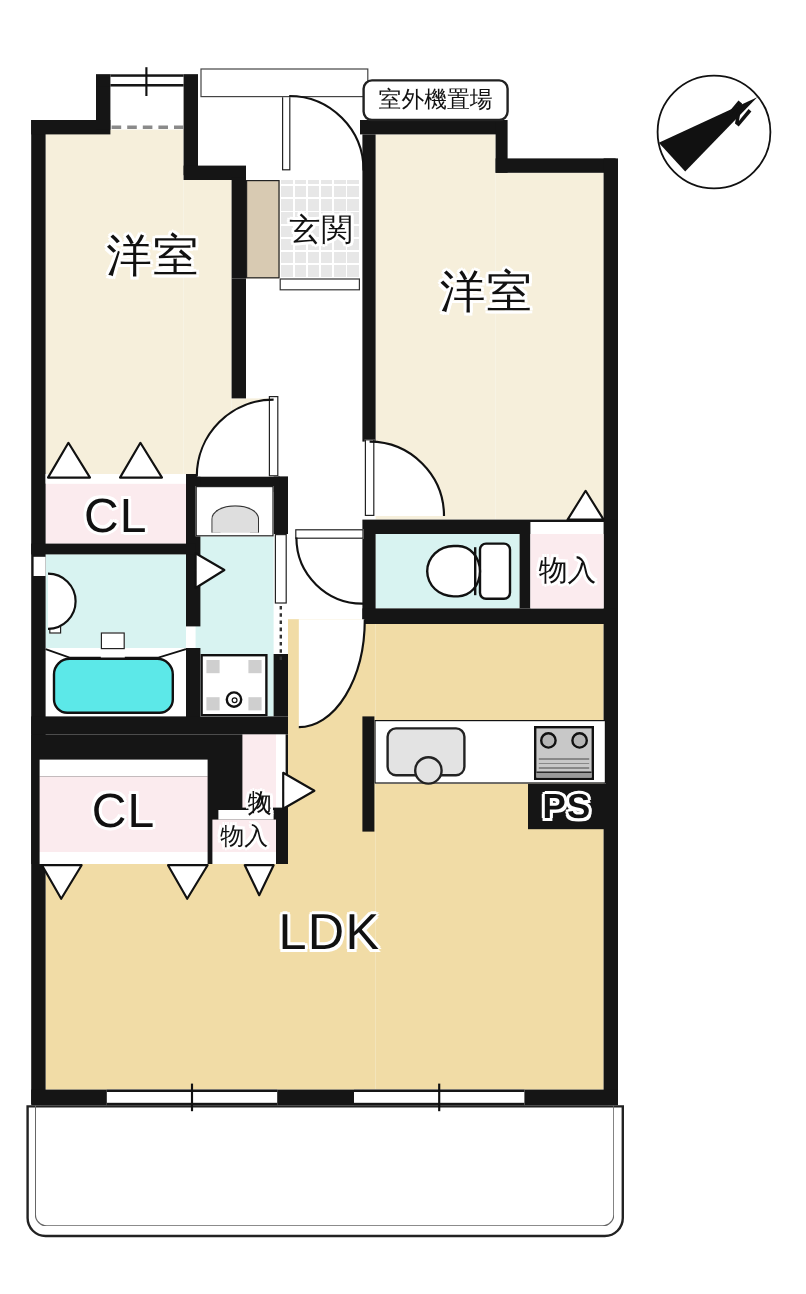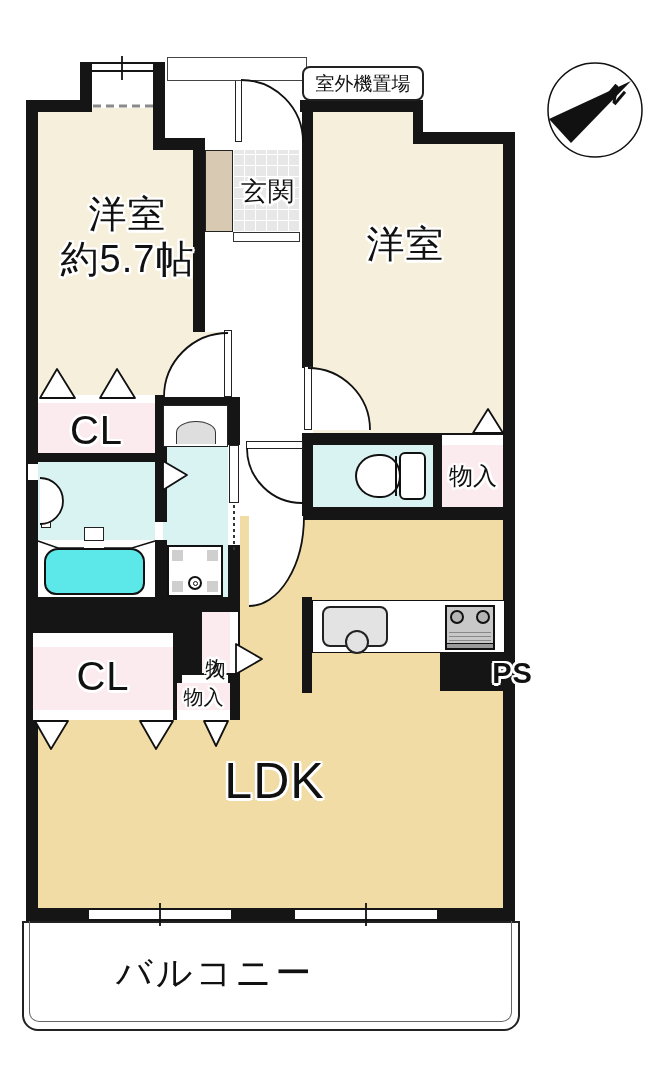--- a/index.html
+++ b/index.html
@@ -162,31 +162,29 @@
     <path d="M 38 541 L 58 548 L 84 548 M 104 548 L 132 548 L 155 541" stroke="#111" stroke-width="1.5" fill="none"></path>
     <g>
       <circle cx="595" cy="110" r="47" fill="#fff" stroke="#111" stroke-width="1.5"></circle>
       <polygon points="631,81 549,119 571,143" fill="#111"></polygon>
       <text x="608" y="97" transform="rotate(40 608 90)" font-size="24" font-weight="bold" fill="#111">N</text>
     </g>
   </svg>
 
   <div class="lbl halo" style="left:30px;top:192px;width:195px;font-size:38px;">
     <div>洋室</div>
-    <div>約5.7帖</div>
   </div>
   <div class="lbl halo" style="left:308px;top:222px;width:195px;font-size:38px;">
     <div>洋室</div>
   </div>
-  <div class="lbl halo" style="left:147px;top:752px;width:255px;font-size:50px;">
+  <div class="lbl halo" style="left:147px;top:752px;width:255px;font-size:42px;">
     <div>LDK</div>
   </div>
   <div class="lbl halo" style="left:236px;top:176px;width:64px;font-size:26px;">玄関</div>
   <div class="lbl" style="left:302px;top:73px;width:122px;font-size:19px;letter-spacing:0;">室外機置場</div>
   <div class="lbl halo" style="left:38px;top:407px;width:117px;font-size:40px;">CL</div>
   <div class="lbl halo" style="left:33px;top:653px;width:140px;font-size:40px;">CL</div>
   <div class="lbl halo" style="left:440px;top:462px;width:66px;font-size:24px;letter-spacing:0;">物入</div>
   <div class="lbl halo" style="left:203px;top:614px;width:26px;height:58px;font-size:20px;letter-spacing:0;writing-mode:vertical-rl;text-orientation:upright;line-height:26px;">物入</div>
   <div class="lbl halo" style="left:177px;top:686px;width:53px;font-size:20px;letter-spacing:0;">物入</div>
-  <div class="lbl halo" style="left:440px;top:656px;width:65px;font-size:29px;font-weight:bold;padding-left:40px;">PS</div>
-  <div class="lbl" style="left:60px;top:952px;width:310px;font-size:36px;letter-spacing:3px;">バルコニー</div>
+  <div class="lbl halo" style="left:440px;top:656px;width:65px;font-size:29px;font-weight:bold;">PS</div>
 
 </div>
 
 </body></html>

